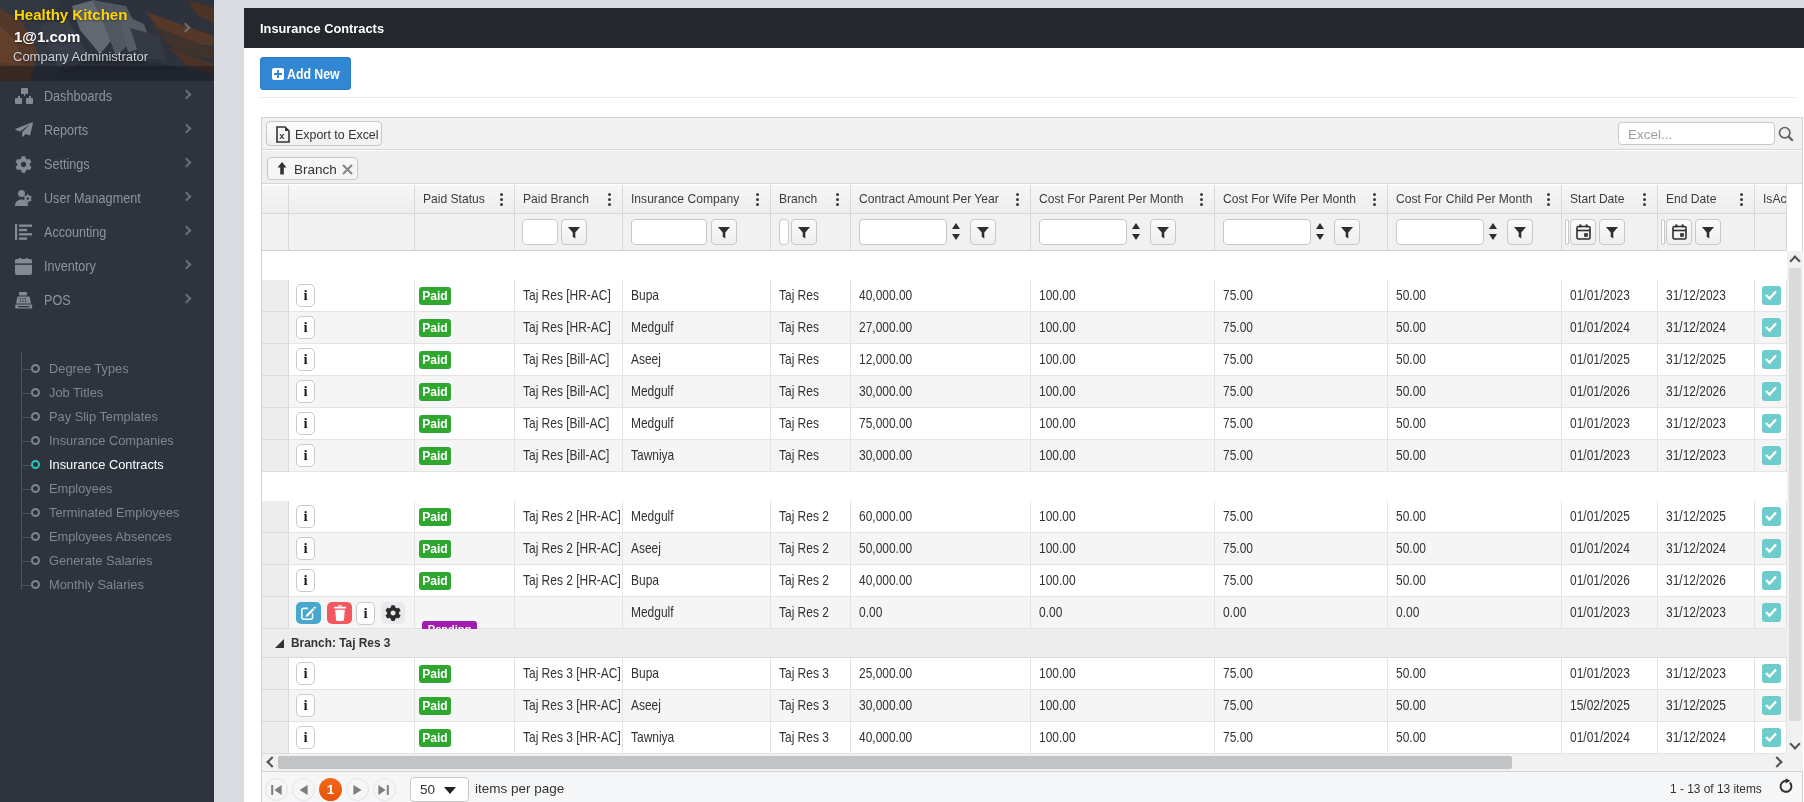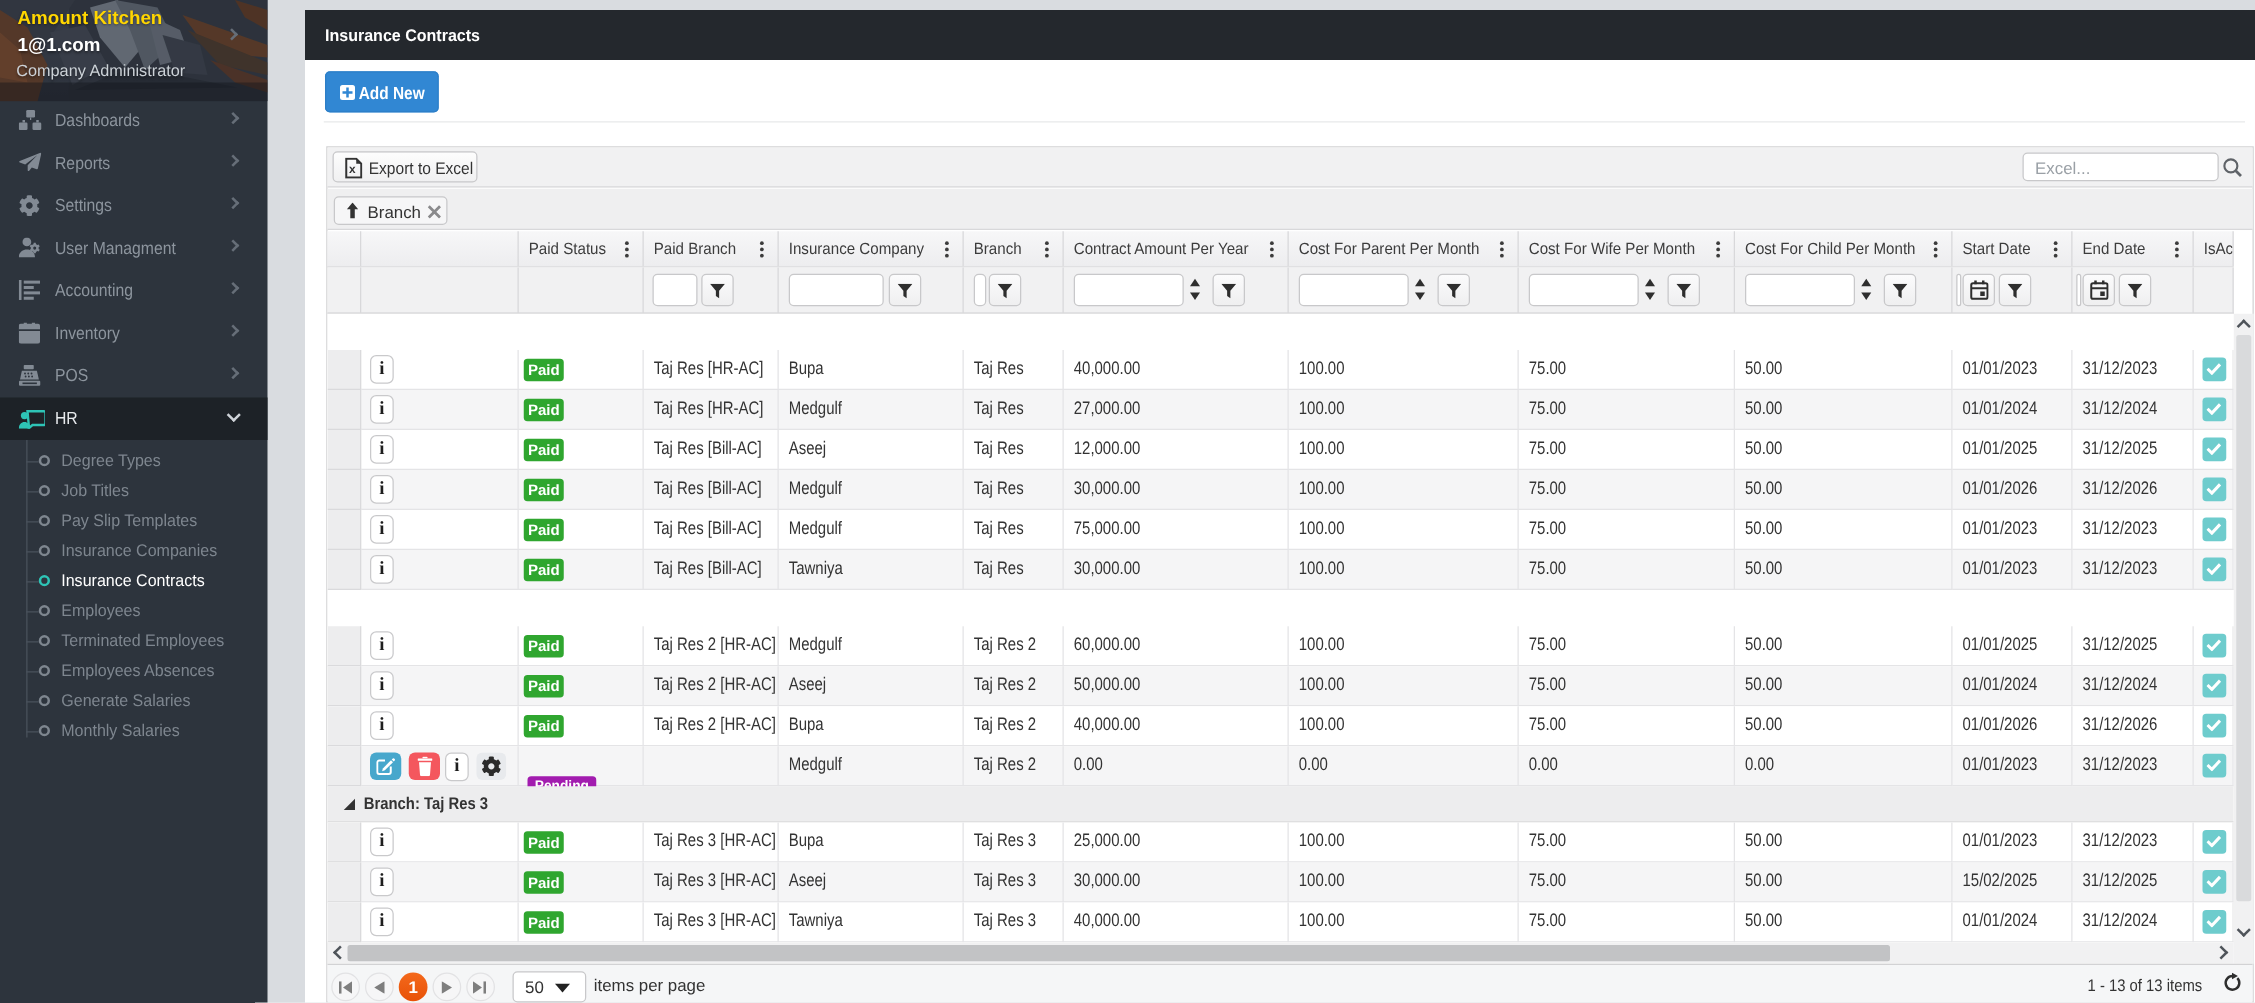--- a/index.html
+++ b/index.html
@@ -106,21 +106,21 @@
 <polygon points="0,8 22,22 38,52 30,81 0,81" fill="#78492c"></polygon>
 <polygon points="0,26 16,40 22,66 0,62" fill="#8f5530"></polygon>
 <polygon points="146,12 214,36 214,46 168,42" fill="#7a4a2a"></polygon>
 <polygon points="188,0 214,8 214,24 196,14" fill="#6e4226"></polygon>
 <polygon points="150,24 214,50 214,60 176,52" fill="#564130"></polygon>
 <polygon points="168,48 214,64 214,74 188,66" fill="#69402a"></polygon>
 <polygon points="100,56 150,62 190,70 60,72" fill="#2e343e"></polygon>
 <rect width="214" height="81" fill="rgba(25,29,36,0.38)"></rect>
 <rect y="66" width="214" height="15" fill="rgba(16,20,26,0.42)"></rect>
 </svg>
-<div class="t1">Amount Kitchen</div><div class="t2">1@1.com</div><div class="t3">Company Administrator</div>
+<div class="t1">Healthy Kitchen</div><div class="t2">1@1.com</div><div class="t3">Company Administrator</div>
 <div class="chev" style="right:25px;top:24px"></div>
 </div>
 <div class="mitem" style="top:80px">
       <svg class="ic" width="19" height="17" viewBox="0 0 19 17" fill="#828a94">
         <rect x="6" y="0" width="7" height="6" rx="1"></rect>
         <rect x="0" y="10" width="7" height="6" rx="1"></rect>
         <rect x="11" y="10" width="7" height="6" rx="1"></rect>
         <path d="M9 6v2H3v2h2v-2h9v2h2V8H10V6z"></path>
       </svg>
       <span class="lbl">Dashboards</span>
@@ -182,29 +182,20 @@
           <circle cx="10.2" cy="6.8" r="0.75"></circle>
           <circle cx="5.5" cy="9.2" r="0.75"></circle>
           <circle cx="8.1" cy="9.2" r="0.75"></circle>
           <circle cx="10.7" cy="9.2" r="0.75"></circle>
           <rect x="3" y="14" width="11.5" height="1.3"></rect>
         </g>
       </svg>
       <span class="lbl">POS</span>
       <div class="chev"></div>
     </div>
-<div class="mitem" id="hrrow" style="top:318px">
-      <svg class="ic" width="21" height="17" viewBox="0 0 21 17" fill="#2ec4b6">
-        <path d="M7 3h13a1.4 1.4 0 0 1 1.4 1.4v8.2A1.4 1.4 0 0 1 20 14h-9l-3 2.6V14z" fill="none" stroke="#2ec4b6" stroke-width="1.9"></path>
-        <circle cx="4.6" cy="6.4" r="2.9"></circle>
-        <path d="M0 17c0-3.6 2.2-5.4 4.6-5.4S9.2 13.4 9.2 17z"></path>
-      </svg>
-      <span class="lbl">HR</span>
-      <div class="chevd"></div>
-    </div>
 <div id="vline"></div>
 <div class="tick" style="top:369px"></div>
 <div class="subc" style="top:364px"></div>
 <div class="sub" style="top:361px">Degree Types</div>
 <div class="tick" style="top:393px"></div>
 <div class="subc" style="top:388px"></div>
 <div class="sub" style="top:385px">Job Titles</div>
 <div class="tick" style="top:417px"></div>
 <div class="subc" style="top:412px"></div>
 <div class="sub" style="top:409px">Pay Slip Templates</div>

